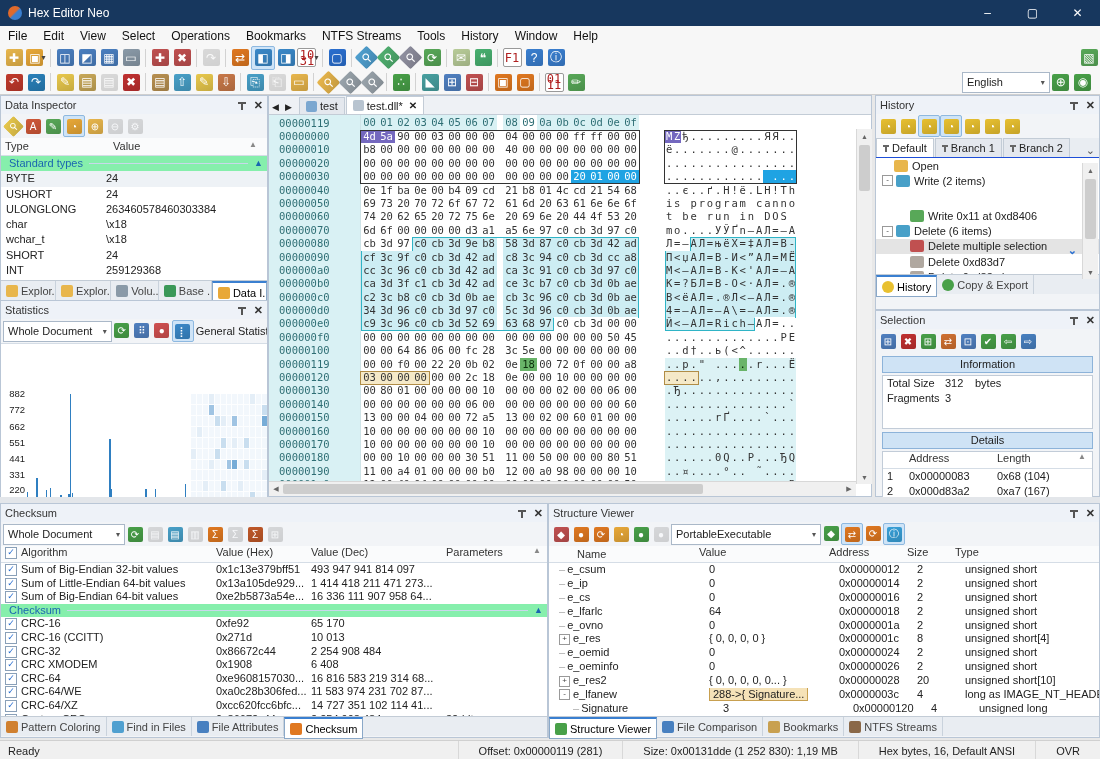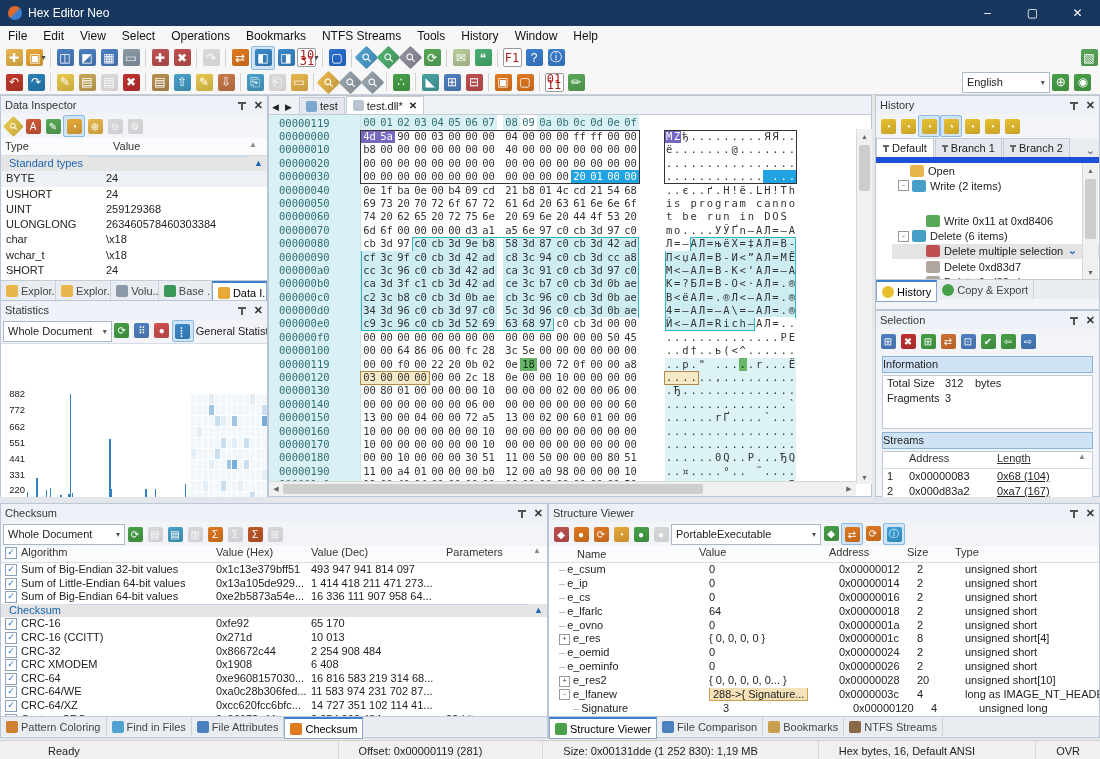--- a/index.html
+++ b/index.html
@@ -84,55 +84,55 @@
   .hscroll{position:absolute;height:14px;background:#f0f0f0;border-top:1px solid #d8d8d8;display:flex;align-items:center;}
   .hscroll .sa{width:14px;text-align:center;font-size:7px;color:#666;}
   .hscroll .thumb{height:10px;background:#cdcdcd;border-radius:2px;}
   
   #di{left:0;top:95px;width:268px;height:205px;}
   .grid-head{display:flex;height:17px;border-bottom:1px solid #d5dde6;background:#fafbfc;color:#333;}
   .grid-head span{padding:2px 4px;}
   .di-row{display:flex;height:15.3px;line-height:15.3px;background:#fff;}
   .di-row .c1{width:100px;padding-left:5px;flex:none;overflow:hidden;}
   .di-row .c2{flex:1;overflow:hidden;}
-  .grp-row{height:15.3px;line-height:15.3px;color:#1a66b0;background:#e5e5e5;display:flex;align-items:flex-start;}
+  .grp-row{height:15.3px;line-height:15.3px;color:#1a66b0;background:#86efac;display:flex;align-items:center;}
   .grp-row .t{padding-left:8px;white-space:nowrap;}
   .grp-row .ln{flex:1;height:1px;background:#c8d8ea;margin:0 6px;}
   .grp-row .ch{color:#1a66b0;font-size:9px;margin-right:4px;}
   
   #stats{left:0;top:300px;width:268px;height:197px;}
   #histo{position:absolute;left:26px;top:50px;width:160px;height:130px;display:flex;align-items:flex-end;background:#fff;}
   #histo div{flex:1;background:#2f7fc1;}
   .ytick{position:absolute;left:2px;width:22px;text-align:right;font-size:9.5px;color:#222;}
   .xtick{position:absolute;top:182px;font-size:9.5px;color:#222;}
   #heatmap{position:absolute;left:190px;top:50px;width:76px;height:130px;background:#fdfeff;display:grid;grid-template-columns:repeat(13,1fr);grid-auto-rows:1fr;gap:1px;}
   #heatmap div{background:rgba(47,127,193,0.05);}
   
   #history{left:875px;top:95px;width:225px;height:215px;}
-  .htabs2{display:flex;height:19px;background:#e9edf2;border-bottom:6px solid #1d4ed8;align-items:flex-end;}
+  .htabs2{display:flex;height:19px;background:#e9edf2;border-bottom:1px solid #1d4ed8;align-items:flex-end;}
   .htb{display:flex;align-items:center;font-size:11px;padding:1px 6px;height:16px;border:1px solid #c3ccd6;border-bottom:none;background:#e4e8ee;margin-right:1px;white-space:nowrap;}
   .htb.on{background:#fff;}
   .htb .pin2{width:6px;height:8px;position:relative;margin-right:3px;}
   .htb .pin2:before{content:"";position:absolute;left:0;top:1px;width:6px;height:2px;background:#666;}
   .htb .pin2:after{content:"";position:absolute;left:2px;top:3px;width:2px;height:5px;background:#666;}
-  #histtree{background:#fff;overflow:hidden;position:relative;padding-left:16px;}
+  #histtree{background:#fff;overflow:hidden;position:relative;}
   .trow{display:flex;align-items:center;height:15.2px;font-size:11px;white-space:nowrap;}
   .trow .exp{width:9px;height:9px;border:1px solid #999;font-size:8px;line-height:7px;text-align:center;color:#444;background:#fff;margin-right:3px;flex:none;}
   .trow .ti{width:14px;height:12px;border-radius:2px;margin-right:4px;flex:none;display:flex;align-items:center;justify-content:center;font-size:9px;color:#fff;}
   .trow.sel2{background:#e4e4e4;}
   
   #selection{left:875px;top:310px;width:225px;height:187px;}
-  .bluebar{height:15px;background:#cfe3f5;border:1px solid #8db3d9;text-align:left;font-size:11px;color:#222;line-height:15px;margin:3px 6px 0 6px;}
+  .bluebar{height:15px;background:#cfe3f5;border:1px solid #8db3d9;text-align:center;font-size:11px;color:#222;line-height:15px;margin:3px 6px 0 6px;}
   .whitebox{background:#fff;border:1px solid #c2ccd8;margin:2px 6px;}
   .inforow{display:flex;height:15px;line-height:15px;padding-left:4px;}
   .det-head{display:flex;height:16px;border-bottom:1px solid #d5dde6;color:#333;}
   .det-row{display:flex;height:15px;line-height:15px;}
   .det-c0{width:22px;padding-left:4px;flex:none;}
   .det-c1{width:88px;flex:none;}
-  .det-c2{flex:1;text-decoration:underline;}
+  .det-c2{flex:1;}
   
   #checksum{left:0;top:503px;width:548px;height:235px;}
   .ck-head{display:flex;height:16px;background:#fafbfc;border-bottom:1px solid #d5dde6;color:#333;}
   .ck-rows{background:#fff;overflow:hidden;}
   .ck-row{display:flex;height:13.6px;line-height:13.6px;background:#fff;}
   .cb{width:10px;height:10px;border:1px solid #8aa0b8;background:#fff;font-size:9px;line-height:9px;text-align:center;color:#2a6fd0;margin:1px 4px 0 4px;flex:none;}
   .ck-c1{width:195px;flex:none;overflow:hidden;white-space:nowrap;}
   .ck-c2{width:95px;flex:none;overflow:hidden;white-space:nowrap;}
   .ck-c3{width:135px;flex:none;overflow:hidden;white-space:nowrap;}
   .ck-c4{flex:1;overflow:hidden;white-space:nowrap;}
@@ -145,21 +145,21 @@
   .sv-c-val{width:130px;flex:none;overflow:hidden;white-space:nowrap;}
   .sv-c-addr{width:78px;flex:none;}
   .sv-c-size{width:48px;flex:none;}
   .sv-c-type{width:195px;flex:none;overflow:hidden;white-space:nowrap;}
   .sv-c-desc{flex:1;}
   .sv-exp{width:9px;height:9px;border:1px solid #999;font-size:8px;line-height:7px;text-align:center;color:#444;background:#fff;margin-right:3px;flex:none;}
   .sv-tree{color:#aaa;margin-right:2px;}
   .valhl{background:#f5e2b8;border:1px solid #c8a050;padding:0 3px;}
   
   #statusbar{left:0;top:740px;width:1100px;height:19px;background:#f0f0f0;border-top:1px solid #d0d0d0;display:flex;align-items:center;font-size:11px;color:#222;}
-  .sseg{padding:0 20px;border-left:1px solid #d8d8d8;height:19px;display:flex;align-items:center;white-space:nowrap;margin-left:40px;}
+  .sseg{padding:0 20px;border-left:1px solid #d8d8d8;height:19px;display:flex;align-items:center;white-space:nowrap;}
   #sb-ready{padding-left:8px;flex:1;border-left:none;}
   .chev-blue{color:#2a6fd0;font-weight:bold;}
   .splitter-h{left:0;top:497px;width:1100px;height:6px;background:#e3e6ea;}
 </style>
 </head>
 <body>
 
 <div id="titlebar" class="abs">
   <div id="appicon"></div>
   <span id="titletext">Hex Editor Neo</span>
@@ -404,24 +404,20 @@
         <span class="ln"></span>
         <span class="ch">▲</span>
       </div>
       <div class="di-row" style="background: rgb(238, 242, 246);">
         <span class="c1">BYTE</span>
         <span class="c2">24</span>
       </div>
       <div class="di-row">
         <span class="c1">USHORT</span>
         <span class="c2">24</span>
-      </div>
-      <div class="di-row">
-        <span class="c1">UINT</span>
-        <span class="c2">259129368</span>
       </div>
       <div class="di-row">
         <span class="c1">ULONGLONG</span>
         <span class="c2">263460578460303384</span>
       </div>
       <div class="di-row">
         <span class="c1">char</span>
         <span class="c2">\x18</span>
       </div>
       <div class="di-row">
@@ -1955,21 +1951,21 @@
     <div class="inforow">
       <span style="width:58px">Total Size</span>
       <span style="width:30px">312</span>
       <span>bytes</span>
     </div>
     <div class="inforow">
       <span style="width:58px">Fragments</span>
       <span>3</span>
     </div>
   </div>
-  <div class="bluebar">Streams</div>
+  <div class="bluebar">Details</div>
   <div class="whitebox" style="height:46px;overflow:hidden">
     <div class="det-head">
       <span class="det-c0"></span>
       <span class="det-c1">Address</span>
       <span class="det-c2">Length</span>
       <span style="width:14px;color:#888;font-size:8px">▲</span>
     </div>
     <div id="sel-rows">
         <div class="det-row">
           <span class="det-c0">1</span>

